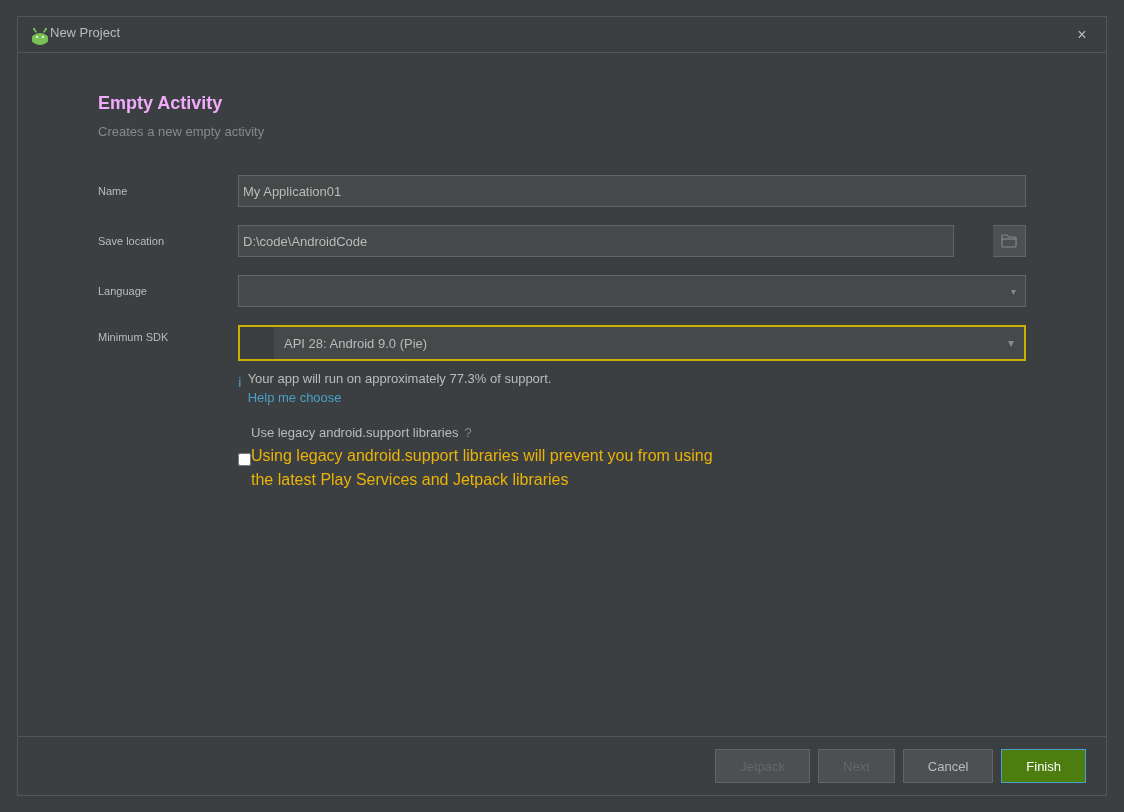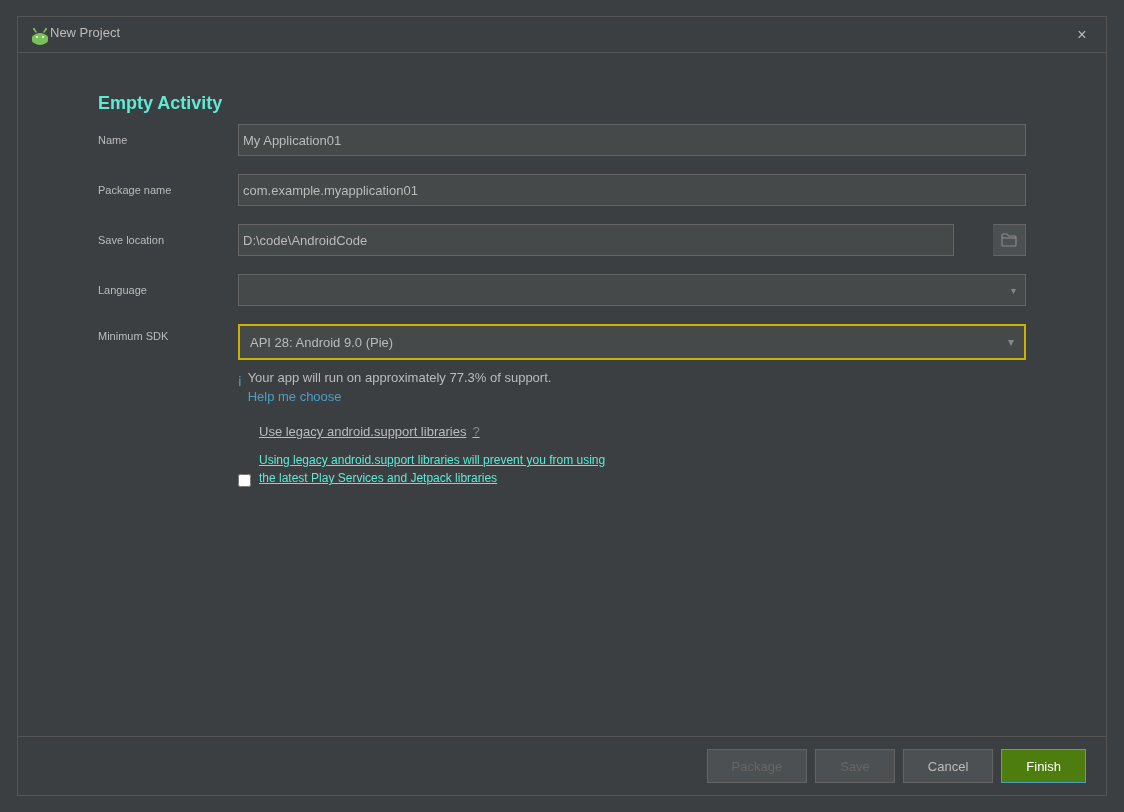--- a/index.html
+++ b/index.html
@@ -66,21 +66,21 @@
 
     .content {
       flex: 1;
       padding: 40px 80px;
       overflow-y: auto;
     }
 
     .section-title {
       font-size: 18px;
       font-weight: bold;
-      color: #5eead4;
+      color: #f0abfc;
       margin-bottom: 10px;
     }
 
     .section-subtitle {
       font-size: 13px;
       color: #888888;
       margin-bottom: 36px;
     }
 
     .form-row {
@@ -173,20 +173,21 @@
 
     .sdk-control {
       flex: 1;
     }
 
     .sdk-select-wrapper {
       position: relative;
       display: flex;
       align-items: center;
       border: 2px solid #c8b400;
+      padding-left: 34px;
     }
 
     .sdk-select-wrapper select {
       width: 100%;
       background: #45494a;
       border: 1px solid #4a9fc8;
       border: none;
       color: #bbbbbb;
       padding: 6px 30px 6px 10px;
       font-size: 13px;
@@ -226,25 +227,23 @@
       color: #4a9fc8;
       text-decoration: none;
       cursor: pointer;
       font-size: 13px;
       display: block;
       margin-top: 4px;
     }
 
     .checkbox-row {
       display: flex;
-      align-items: flex-end;
+      align-items: center;
       margin-top: 20px;
       margin-left: 140px;
-      gap: 8px;
-      text-decoration: underline;
     }
 
     .checkbox-row input[type="checkbox"] {
       margin-top: 2px;
       cursor: pointer;
       flex-shrink: 0;
     }
 
     .checkbox-label-area {
       display: flex;
@@ -259,23 +258,23 @@
       font-size: 13px;
     }
 
     .question-mark {
       color: #888888;
       font-size: 13px;
       cursor: pointer;
     }
 
     .checkbox-description {
-      color: #5eead4;
-      font-size: 12px;
-      margin-top: 12px;
+      color: #eab308;
+      font-size: 16px;
+      margin-top: 4px;
       line-height: 1.5;
     }
 
     .footer {
       border-top: 1px solid #555555;
       padding: 12px 20px;
       display: flex;
       align-items: center;
       justify-content: flex-end;
       gap: 8px;
@@ -327,30 +326,27 @@
         <circle cx="4" cy="4" r="1" fill="#78c257"></circle>
         <circle cx="16" cy="4" r="1" fill="#78c257"></circle>
       </svg>
       <span class="title-text">New Project</span>
     </div>
     <button class="close-btn">×</button>
   </div>
 
   <div class="content">
     <div class="section-title">Empty Activity</div>
+    <div class="section-subtitle">Creates a new empty activity</div>
 
     <div class="form-row">
       <div class="form-label">Name</div>
       <input type="text" class="form-input" value="My Application01" style="">
     </div>
 
-    <div class="form-row">
-      <div class="form-label">Package name</div>
-      <input type="text" class="form-input" value="com.example.myapplication01" style="">
-    </div>
 
     <div class="form-row">
       <div class="form-label">Save location</div>
       <div class="input-with-btn">
         <input type="text" class="form-input" value="D:\code\AndroidCode" style="">
         <button class="folder-btn">
           <svg width="16" height="14" viewBox="0 0 16 14">
             <path d="M1 2 C1 1.4 1.4 1 2 1 L6 1 L7.5 3 L14 3 C14.6 3 15 3.4 15 4 L15 12 C15 12.6 14.6 13 14 13 L2 13 C1.4 13 1 12.6 1 12 Z" fill="none" stroke="#888888" stroke-width="1.2"></path>
             <path d="M1 5 L15 5" stroke="#888888" stroke-width="1.2"></path>
           </svg>
@@ -401,18 +397,18 @@
           <span class="question-mark">?</span>
         </div>
         <div class="checkbox-description">
           Using legacy android.support libraries will prevent you from using<br>the latest Play Services and Jetpack libraries
         </div>
       </div>
     </div>
   </div>
 
   <div class="footer">
-    <button class="btn btn-secondary btn-disabled">Package</button>
-    <button class="btn btn-secondary btn-disabled">Save</button>
+    <button class="btn btn-secondary btn-disabled">Jetpack</button>
+    <button class="btn btn-secondary btn-disabled">Next</button>
     <button class="btn btn-secondary">Cancel</button>
     <button class="btn btn-primary">Finish</button>
   </div>
 </div>
 
 </body></html>

